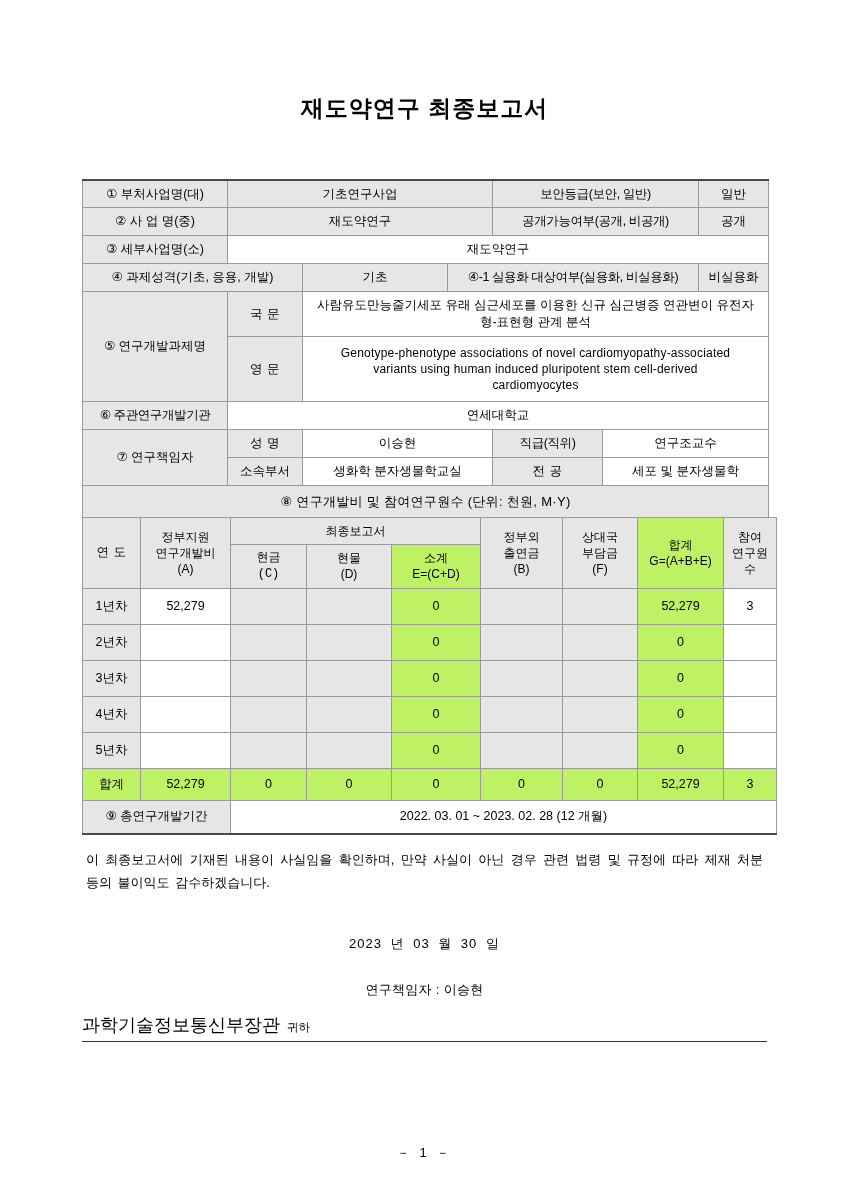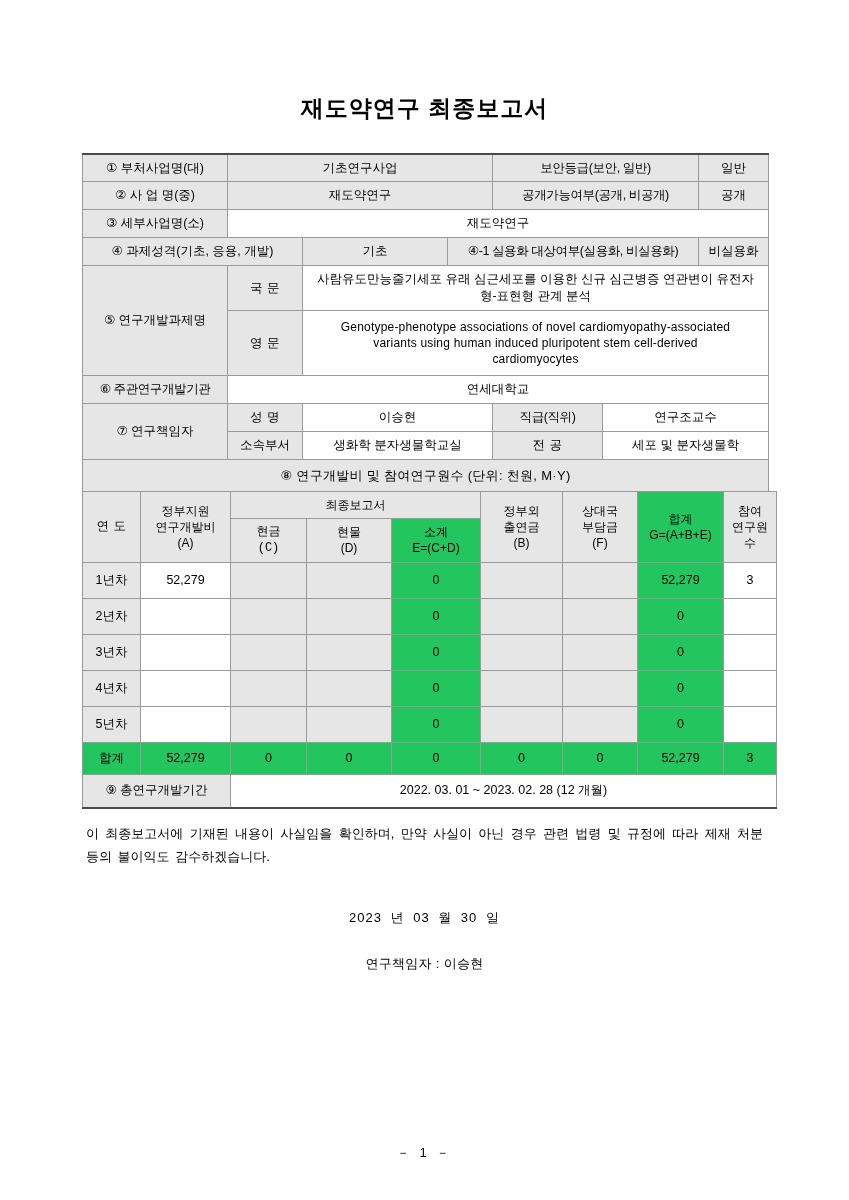--- a/index.html
+++ b/index.html
@@ -28,35 +28,35 @@
     letter-spacing: 1px;
     padding-top: 95px;
     padding-bottom: 0;
     line-height: 1.2;
   }
 
   
   table.main {
     width: 686px;
     border-collapse: collapse;
-    margin-top: 30px;
+    margin-top: 56px;
     table-layout: fixed;
     font-size: 12.5px;
   }
   table.main td {
     border: 1px solid #9a9a9a;
     padding: 5px 6px;
     vertical-align: middle;
     text-align: center;
     line-height: 1.35;
     height: 27px;
   }
   .gray { background: #e6e6e6; }
   .white { background: #ffffff; }
-  .orange { background: #22c55e; }
+  .orange { background: #bef264; }
   .lbl { text-align: left; padding-left: 8px; }
   .val-left { text-align: left; padding-left: 8px; }
   .thickline-top { border-top: 2px solid #4a4a4a !important; }
   .thickline-bottom { border-bottom: 2px solid #4a4a4a !important; }
   .sp2 { letter-spacing: 0.5px; }
   .tight { letter-spacing: -0.4px; }
   .eng {
     font-size: 12px;
     letter-spacing: 0.2px;
     line-height: 1.5;
@@ -337,17 +337,20 @@
       <td class="white thickline-bottom" colspan="7">2022. 03. 01 ~ 2023. 02. 28 (12 개월)</td>
     </tr>
   </tbody>
     </table>
 
   <div class="statement">이 최종보고서에 기재된 내용이 사실임을 확인하며, 만약 사실이 아닌 경우 관련 법령 및 규정에 따라 제재 처분 등의 불이익도 감수하겠습니다.</div>
 
   <div class="sig-date">2023 년  03 월  30 일</div>
   <div class="sig-line">연구책임자 : 이승현</div>
 
+  <div class="addressee">
+    <span>과학기술정보통신부장관</span><span class="honor">귀하</span>
+  </div>
 
 
   <div class="footer">－ 1 －</div>
 
 </div>
 
 </body></html>

